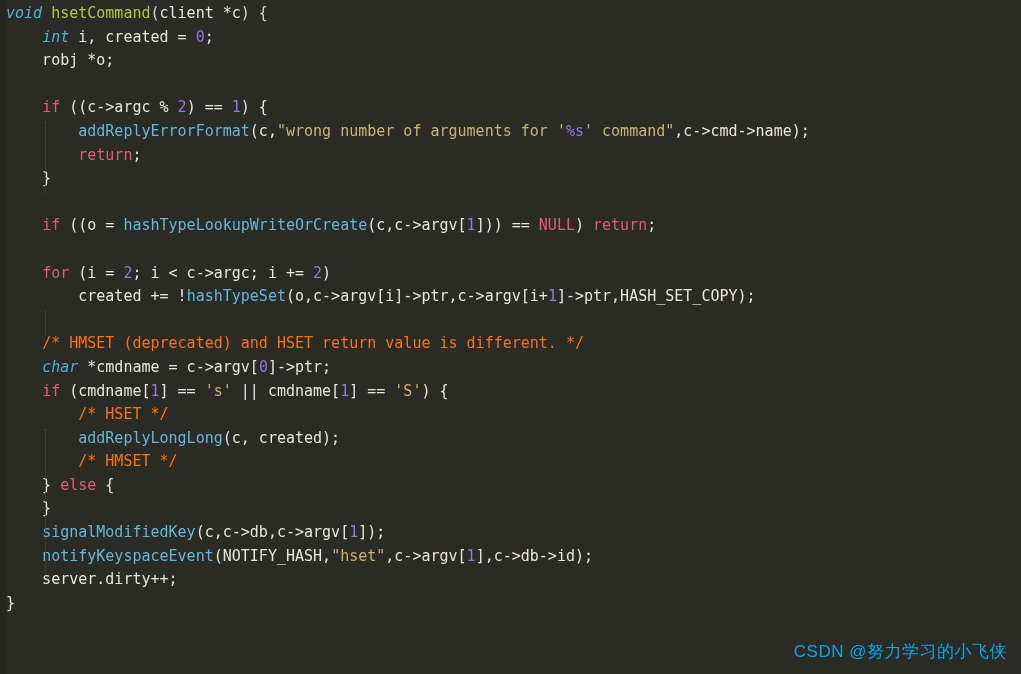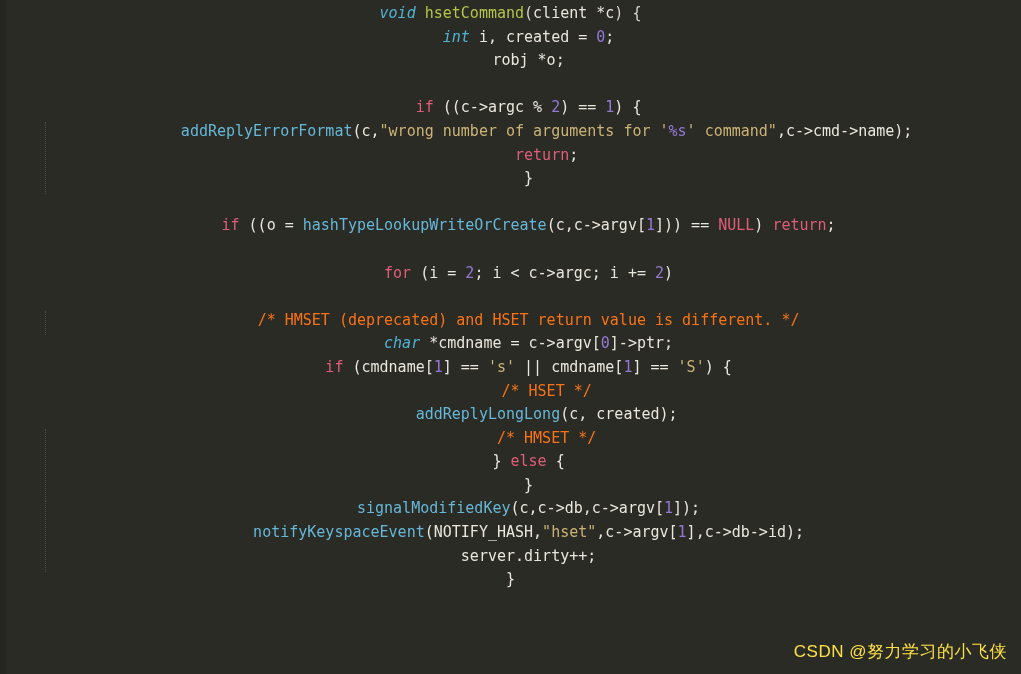--- a/index.html
+++ b/index.html
@@ -29,21 +29,21 @@
     left:0; top:0;
     width:1021px; height:674px;
     padding:2px 0 0 0;
     z-index:2;
   }
 
   .code-line {
     height:23.6px;
     white-space:pre;
     position:relative;
-    text-align:center;
+    padding-left:6px;
   }
   .code-line .ln-inner { display:inline-block; }
 
   
   .guide {
     position:absolute;
     width:1px;
     background:transparent;
     border-left:1px dotted #4d4d44;
     z-index:1;
@@ -65,21 +65,21 @@
   .hl-occurrence {
     background:#3b3d38;
     border-radius:1px;
   }
 
   #watermark {
     position:absolute;
     right:14px; bottom:10px;
     font-family:"Liberation Sans","DejaVu Sans",sans-serif;
     font-size:17px;
-    color:#fde047;
+    color:#0ea5e9;
     letter-spacing:0.5px;
     z-index:5;
     user-select:none;
   }
 </style>
 </head>
 <body>
 
 <div id="gutter-strip"></div>
 
@@ -96,20 +96,21 @@
       <div class="code-line"><span class="ln-inner"><span class="t-plain">    robj *o;</span></span></div>
       <div class="code-line"><span class="ln-inner">&nbsp;</span></div>
       <div class="code-line"><span class="ln-inner"><span class="t-plain">    </span><span class="t-kw">if</span><span class="t-plain"> ((c-&gt;argc % </span><span class="t-num">2</span><span class="t-plain">) == </span><span class="t-num">1</span><span class="t-plain">) {</span></span></div>
       <div class="code-line"><span class="ln-inner"><span class="t-plain">        </span><span class="t-fn">addReplyErrorFormat</span><span class="t-plain">(c,</span><span class="t-str">"wrong number of arguments for '</span><span class="t-fmt">%s</span><span class="t-str">' command"</span><span class="t-plain">,c-&gt;cmd-&gt;name);</span></span></div>
       <div class="code-line"><span class="ln-inner"><span class="t-plain">        </span><span class="t-kw">return</span><span class="t-plain">;</span></span></div>
       <div class="code-line"><span class="ln-inner"><span class="t-plain">    }</span></span></div>
       <div class="code-line"><span class="ln-inner">&nbsp;</span></div>
       <div class="code-line"><span class="ln-inner"><span class="t-plain">    </span><span class="t-kw">if</span><span class="t-plain"> ((o = </span><span class="t-fn">hashTypeLookupWriteOrCreate</span><span class="t-plain">(c,c-&gt;argv[</span><span class="t-num">1</span><span class="t-plain">])) == </span><span class="t-const">NULL</span><span class="t-plain">) </span><span class="t-kw">return</span><span class="t-plain">;</span></span></div>
       <div class="code-line"><span class="ln-inner">&nbsp;</span></div>
       <div class="code-line"><span class="ln-inner"><span class="t-plain">    </span><span class="t-kw">for</span><span class="t-plain"> (i = </span><span class="t-num">2</span><span class="t-plain">; i &lt; c-&gt;argc; i += </span><span class="t-num">2</span><span class="t-plain">)</span></span></div>
+      <div class="code-line"><span class="ln-inner"><span class="t-plain">        created += !</span><span class="t-fn">hashTypeSet</span><span class="t-plain">(o,c-&gt;argv[i]-&gt;ptr,c-&gt;argv[i+</span><span class="t-num">1</span><span class="t-plain">]-&gt;ptr,HASH_SET_COPY);</span></span></div>
       <div class="code-line"><span class="ln-inner">&nbsp;</span></div>
       <div class="code-line"><span class="ln-inner"><span class="t-plain">    </span><span class="t-comment">/* HMSET (deprecated) and HSET return value is different. */</span></span></div>
       <div class="code-line"><span class="ln-inner"><span class="t-plain">    </span><span class="t-type">char</span><span class="t-plain"> *cmdname = c-&gt;argv[</span><span class="t-num">0</span><span class="t-plain">]-&gt;ptr;</span></span></div>
       <div class="code-line"><span class="ln-inner"><span class="t-plain">    </span><span class="t-kw">if</span><span class="t-plain"> (cmdname[</span><span class="t-num">1</span><span class="t-plain">] == </span><span class="t-str">'s'</span><span class="t-plain"> || cmdname[</span><span class="t-num">1</span><span class="t-plain">] == </span><span class="t-str">'S'</span><span class="t-plain">) {</span></span></div>
       <div class="code-line"><span class="ln-inner"><span class="t-plain">        </span><span class="t-comment">/* HSET */</span></span></div>
       <div class="code-line"><span class="ln-inner"><span class="t-plain">        </span><span class="t-fn">addReplyLongLong</span><span class="t-plain">(c, created);</span></span></div>
       <div class="code-line"><span class="ln-inner"><span class="t-plain">        </span><span class="t-comment">/* HMSET */</span></span></div>
       <div class="code-line"><span class="ln-inner"><span class="t-plain">    } </span><span class="t-kw">else</span><span class="t-plain"> {</span></span></div>
       <div class="code-line"><span class="ln-inner"><span class="t-plain">    }</span></span></div>
       <div class="code-line"><span class="ln-inner"><span class="t-plain">    </span><span class="t-fn">signalModifiedKey</span><span class="t-plain">(c,c-&gt;db,c-&gt;argv[</span><span class="t-num">1</span><span class="t-plain">]);</span></span></div>

